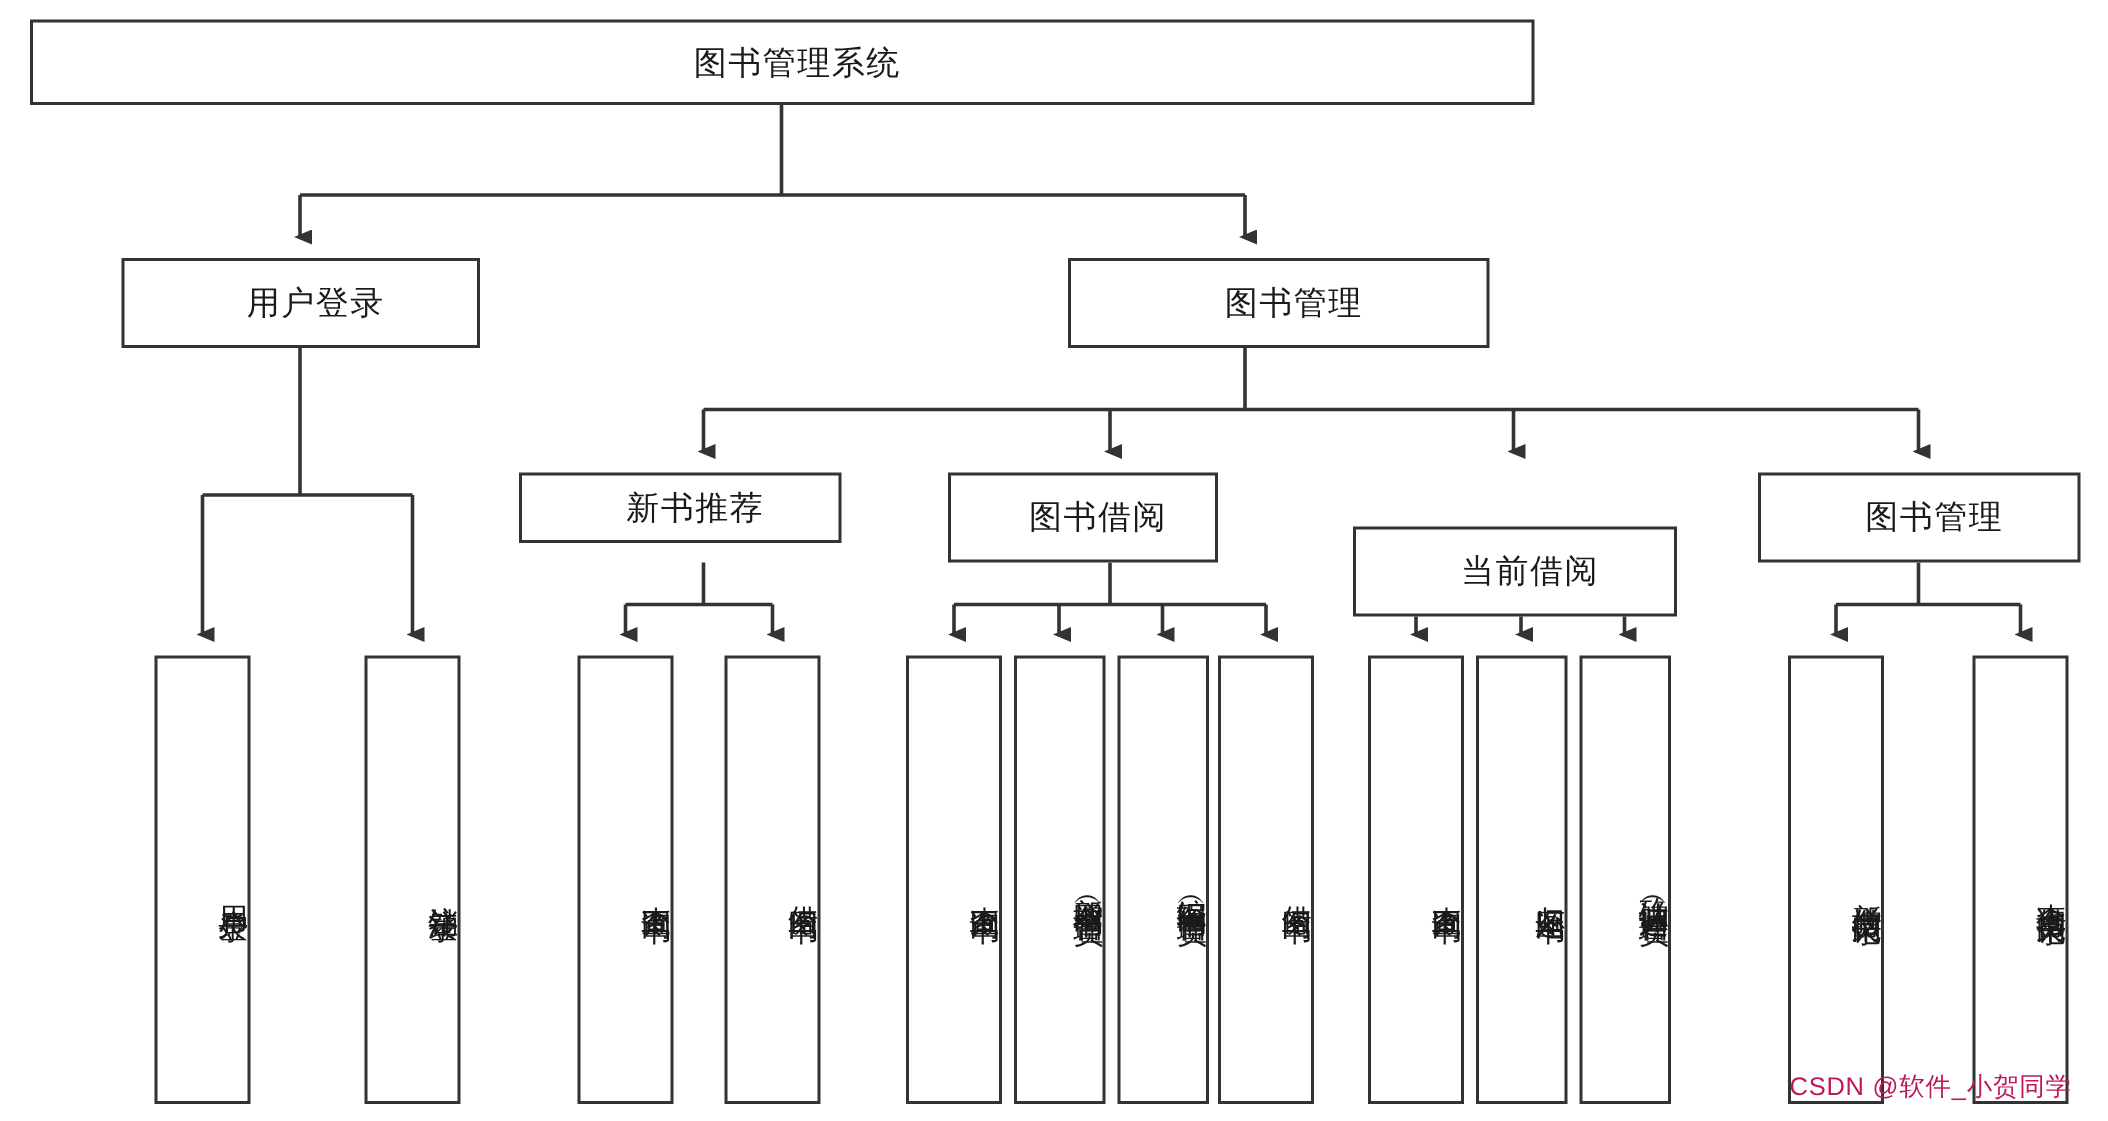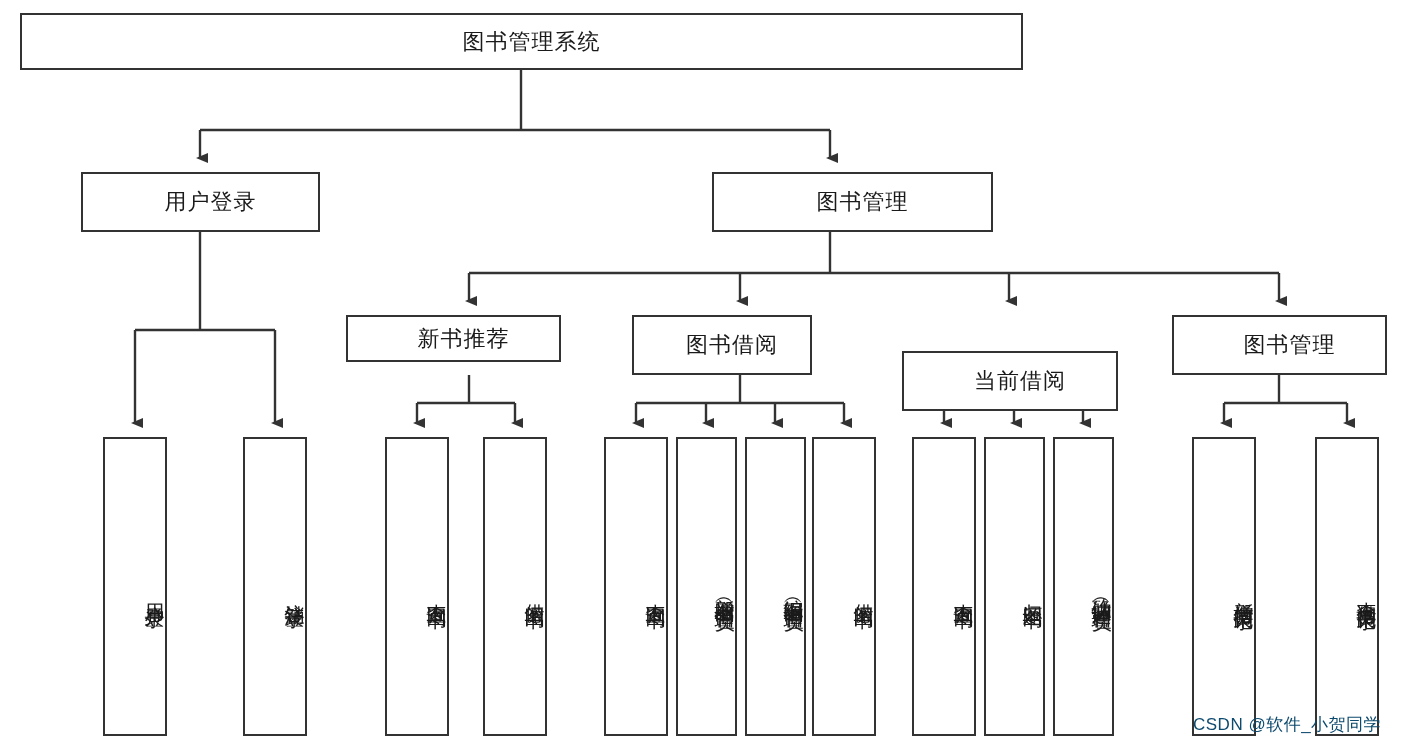--- a/index.html
+++ b/index.html
@@ -54,21 +54,21 @@
     writing-mode: vertical-rl;
     text-orientation: upright;
     line-height: 1.05;
     white-space: nowrap;
   }
   .watermark {
     position: absolute;
     left: 1193px;
     top: 713px;
     font-size: 17px;
-    color: #0c4a6e;
+    color: #be185d;
     white-space: nowrap;
     letter-spacing: 0.5px;
   }
 </style>
 </head>
 <body>
 
 <div id="diagram-root">
 
   <svg id="connectors" viewBox="0 0 1405 747">

